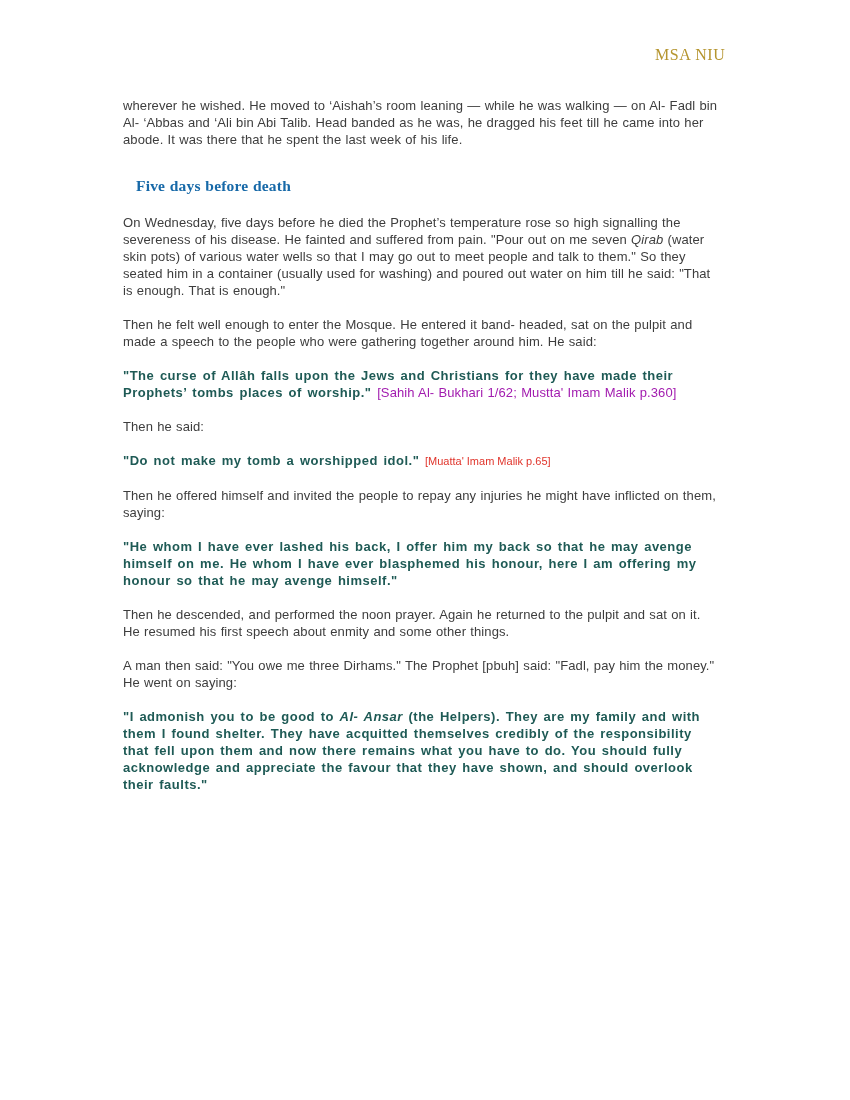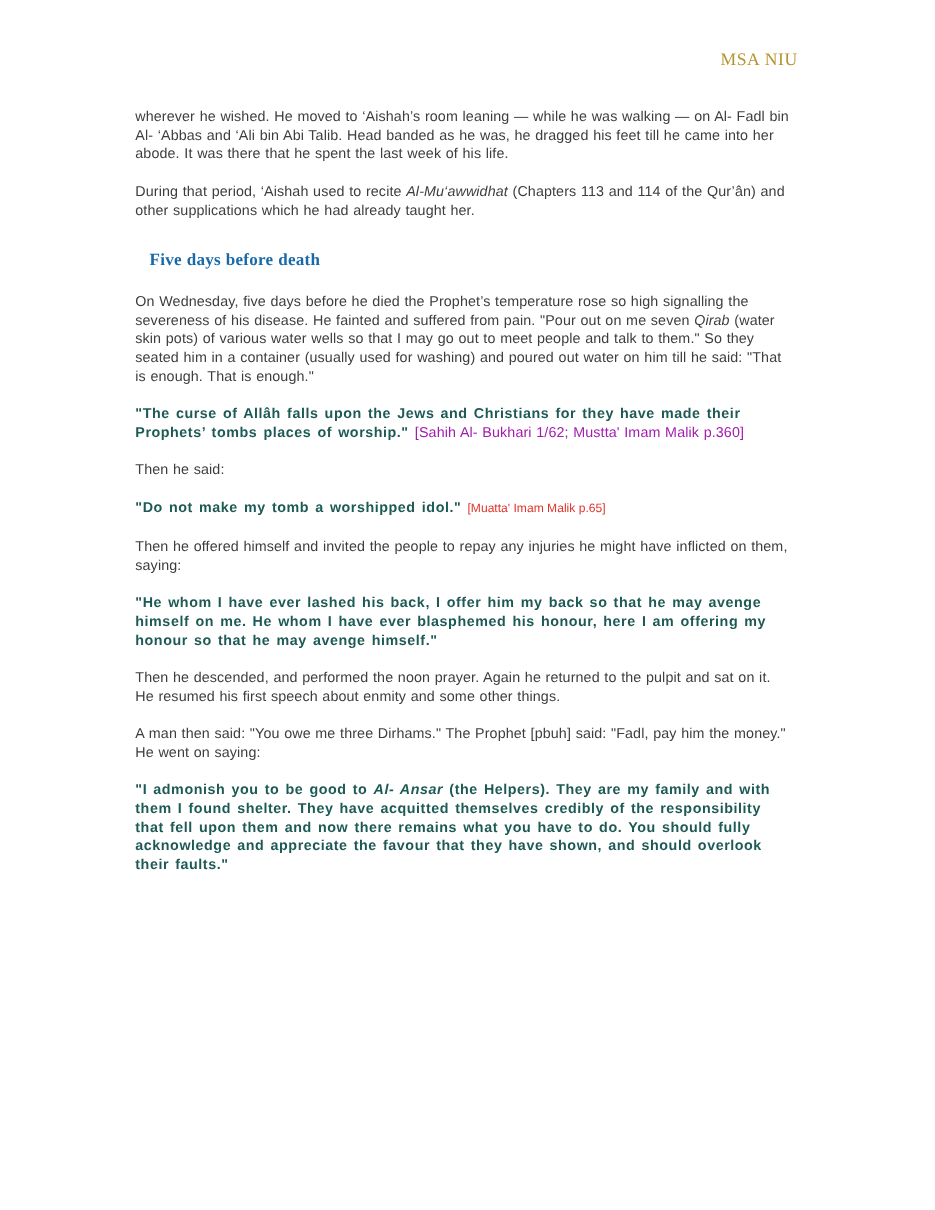--- a/index.html
+++ b/index.html
@@ -65,26 +65,26 @@
 <body>
 
 <div class="page">
 
   <div class="header-right">MSA NIU</div>
 
   <div class="content">
 
     <p>wherever he wished. He moved to ‘Aishah’s room leaning — while he was walking — on Al- Fadl bin Al- ‘Abbas and ‘Ali bin Abi Talib. Head banded as he was, he dragged his feet till he came into her abode. It was there that he spent the last week of his life.</p>
 
-    <p><span>During that period, ‘Aishah used to recite </span><span class="it">Al-Mu‘awwidhat</span><span> (Chapters 113 and 114 of the Qur’ân) and other supplications which he had already taught her.</span></p>
 
     <h2 class="section-heading">Five days before death</h2>
 
     <p><span>On Wednesday, five days before he died the Prophet’s temperature rose so high signalling the severeness of his disease. He fainted and suffered from pain. "Pour out on me seven </span><span class="it">Qirab</span><span> (water skin pots) of various water wells so that I may go out to meet people and talk to them." So they seated him in a container (usually used for washing) and poured out water on him till he said: "That is enough. That is enough."</span></p>
 
+    <p>Then he felt well enough to enter the Mosque. He entered it band- headed, sat on the pulpit and made a speech to the people who were gathering together around him. He said:</p>
 
     <p><span class="quote">"The curse of Allâh falls upon the Jews and Christians for they have made their Prophets’ tombs places of worship." </span><span class="cite">[Sahih Al- Bukhari 1/62; Mustta' Imam Malik p.360]</span></p>
 
     <p>Then he said:</p>
 
     <p><span class="quote">"Do not make my tomb a worshipped idol." </span><span class="cite-small">[Muatta' Imam Malik p.65]</span></p>
 
     <p>Then he offered himself and invited the people to repay any injuries he might have inflicted on them, saying:</p>
 
     <p class="quote">"He whom I have ever lashed his back, I offer him my back so that he may avenge himself on me. He whom I have ever blasphemed his honour, here I am offering my honour so that he may avenge himself."</p>

